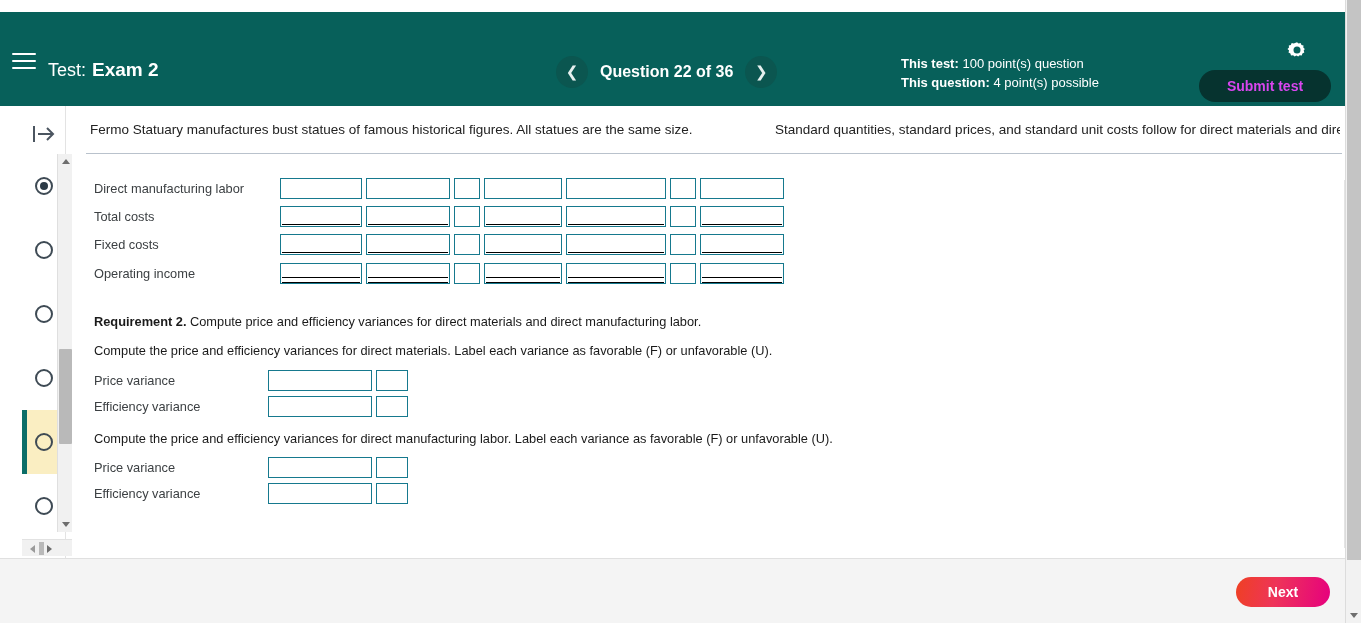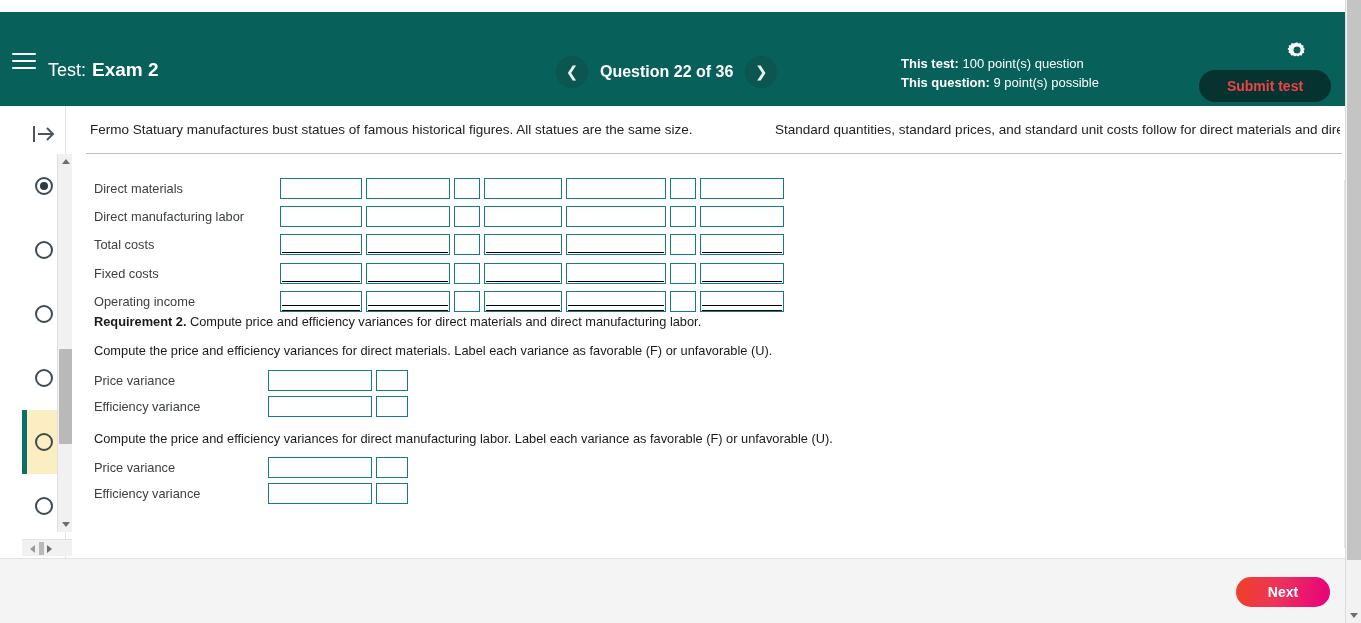--- a/index.html
+++ b/index.html
@@ -49,21 +49,21 @@
   }
   .points b { font-weight:bold; }
 
   .gear-btn {
     position:absolute; left:1285px; top:28px;
     width:24px; height:24px; cursor:pointer;
   }
   .submit-btn {
     position:absolute; left:1199px; top:58px;
     width:132px; height:32px; border-radius:16px;
-    background:#06332f; color:#ef4444;
+    background:#06332f; color:#d946ef;
     font-size:14px; font-weight:bold;
     border:none; cursor:pointer;
     display:flex; align-items:center; justify-content:center;
   }
 
   
   .body-area { position:absolute; left:0; top:106px; width:1345px; height:452px; background:#ffffff;margin-left:22px; }
 
   
   .rail {
@@ -234,21 +234,21 @@
       <button class="qnav-arrow">❯</button>
     </div>
 
     <div class="points">
       <div>
         <b>This test:</b>
         <span>100 point(s) question</span>
       </div>
       <div>
         <b>This question:</b>
-        <span>9 point(s) possible</span>
+        <span>4 point(s) possible</span>
       </div>
     </div>
 
     <div class="gear-btn">
       <svg viewBox="0 0 24 24" width="24" height="24" aria-hidden="true">
         <path fill="#ffffff" d="M12 2.2l1.6 1.3 2-.5.9 1.9 2 .6-.2 2 1.5 1.4-1.1 1.7.6 2-1.9.8-.6 2-2.1-.2-1.5 1.4-1.8-1-1.8 1-1.5-1.4-2.1.2-.6-2-1.9-.8.6-2L2.5 8.9 4 7.5l-.2-2 2-.6.9-1.9 2 .5L12 2.2z"></path>
         <circle cx="12" cy="9.9" r="3.5" fill="#07605a"></circle>
       </svg>
     </div>
 
@@ -335,44 +335,20 @@
     <div class="hs-handle">
       <i></i>
         <i></i>
         <i></i>
     </div>
 
     <div class="content">
 
       <div class="grid-table">
 
-        <div class="grid-row">
-          <div class="grid-label">Direct materials</div>
-          <div class="cellwrap">
-              <div class="cell w1"></div>
-            </div>
-          <div class="cellwrap">
-              <div class="cell w2"></div>
-            </div>
-          <div class="cellwrap">
-              <div class="cell wn"></div>
-            </div>
-          <div class="cellwrap">
-              <div class="cell w3"></div>
-            </div>
-          <div class="cellwrap">
-              <div class="cell w4"></div>
-            </div>
-          <div class="cellwrap">
-              <div class="cell wn"></div>
-            </div>
-          <div class="cellwrap">
-              <div class="cell w2"></div>
-            </div>
-        </div>
 
         <div class="grid-row">
           <div class="grid-label">Direct manufacturing labor</div>
           <div class="cellwrap">
               <div class="cell w1"></div>
             </div>
           <div class="cellwrap">
               <div class="cell w2"></div>
             </div>
           <div class="cellwrap">

